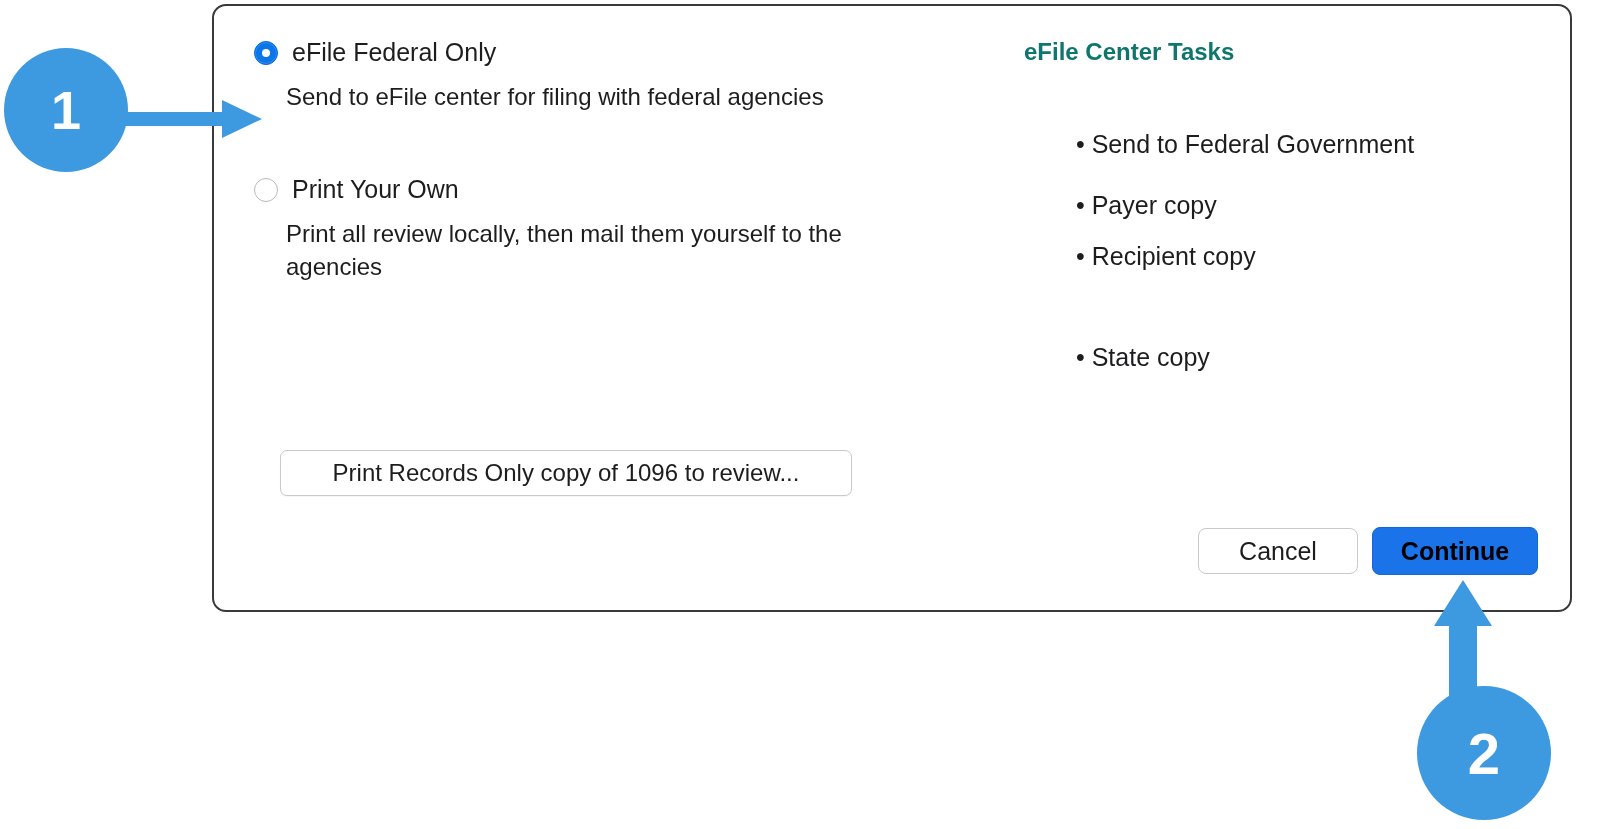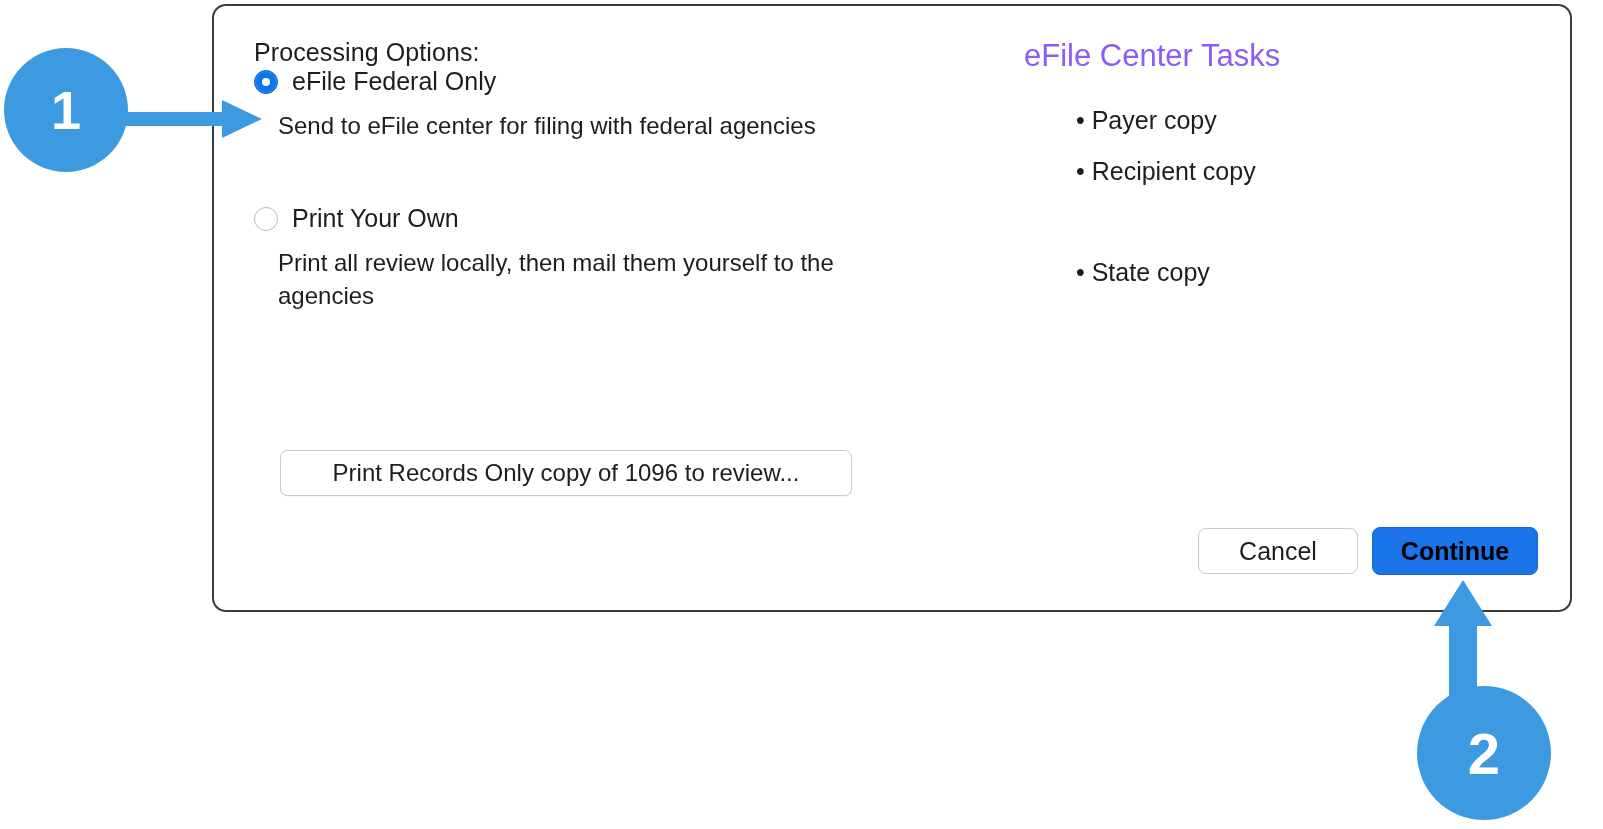--- a/index.html
+++ b/index.html
@@ -79,21 +79,21 @@
     margin: -4px 0 0 -4px;
     border-radius: 50%;
     background: #ffffff;
   }
   .radio-label {
     font-size: 25px;
     color: #1d1d1f;
     line-height: 28px;
   }
   .radio-desc {
-    margin-left: 24px;
+    margin-left: 32px;
     margin-top: 14px;
     font-size: 24px;
     color: #1d1d1f;
     line-height: 33px;
     max-width: 600px;
   }
 
   
   .print-records-btn {
     position: absolute;
@@ -107,23 +107,24 @@
     font-family: "Liberation Sans", sans-serif;
     font-size: 24px;
     color: #1d1d1f;
     cursor: pointer;
     padding: 0;
     box-shadow: 0 1px 1px rgba(0,0,0,0.04);
   }
 
   
   .task-head {
-    font-size: 31px;
-    color: #8b5cf6;
+    font-size: 24px;
+    color: #0f766e;
     margin-top: 0;
+    font-weight: bold;
   }
   .task-item {
     font-size: 25px;
     color: #1d1d1f;
     margin-left: 52px;
     white-space: nowrap;
   }
 
   
   .footer {
@@ -203,39 +204,39 @@
     height: 130px;
     z-index: 4;
   }
 </style>
 </head>
 <body>
 
 <div id="dialog">
 
   <div class="col-left">
-    <div class="heading">Processing Options:</div>
 
     <div class="radio-row">
       <span class="radio checked"></span>
       <span class="radio-label">eFile Federal Only</span>
     </div>
     <div class="radio-desc">Send to eFile center for filing with federal agencies</div>
 
     <div class="radio-row" style="margin-top:62px;">
       <span class="radio"></span>
       <span class="radio-label">Print Your Own</span>
     </div>
     <div class="radio-desc">Print all review locally, then mail them yourself to the agencies</div>
   </div>
 
   <button class="print-records-btn">Print Records Only copy of 1096 to review...</button>
 
   <div class="col-right">
     <div class="task-head">eFile Center Tasks</div>
+    <div class="task-item" style="margin-top:64px;">• Send to Federal Government</div>
 
     <div class="task-item" style="margin-top:32px;">• Payer copy</div>
     <div class="task-item" style="margin-top:22px;">• Recipient copy</div>
     <div class="task-item" style="margin-top:72px;">• State copy</div>
   </div>
 
   <div class="footer">
     <button class="btn btn-cancel">Cancel</button>
     <button class="btn btn-continue">Continue</button>
   </div>

